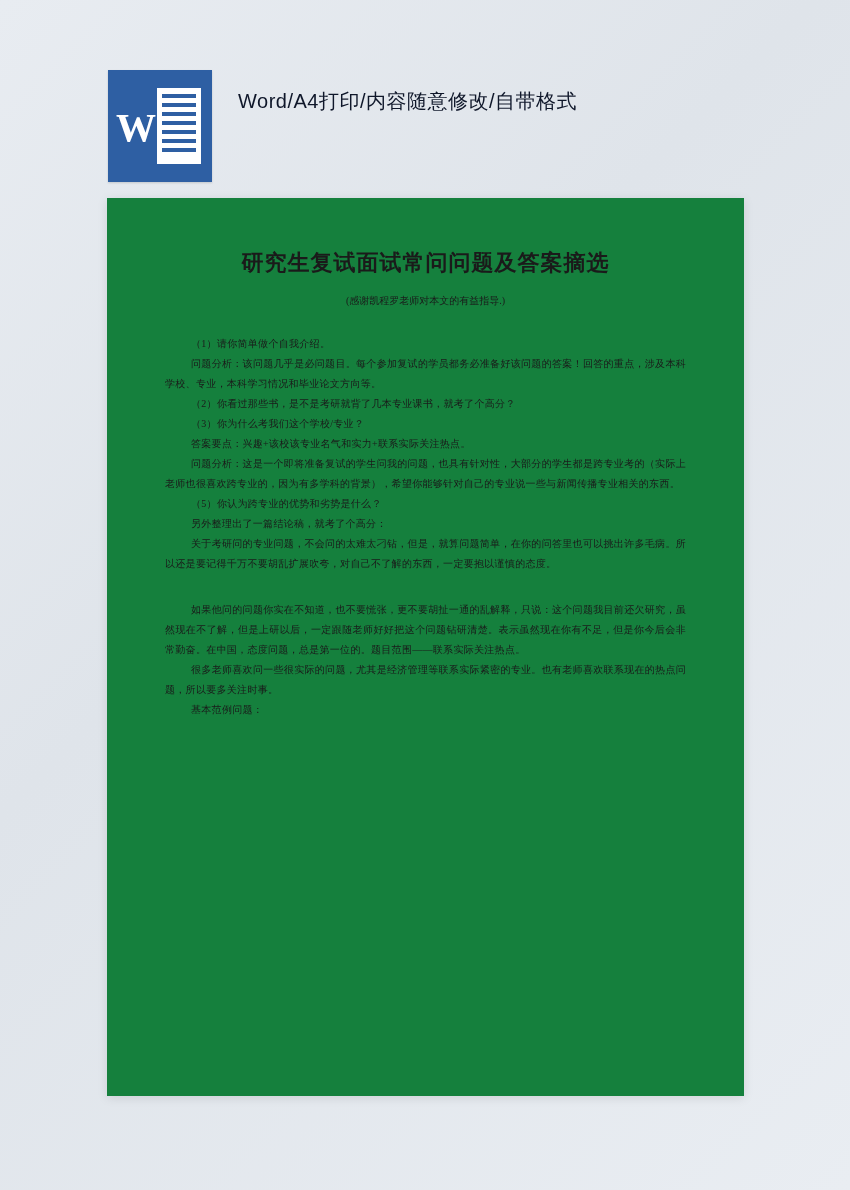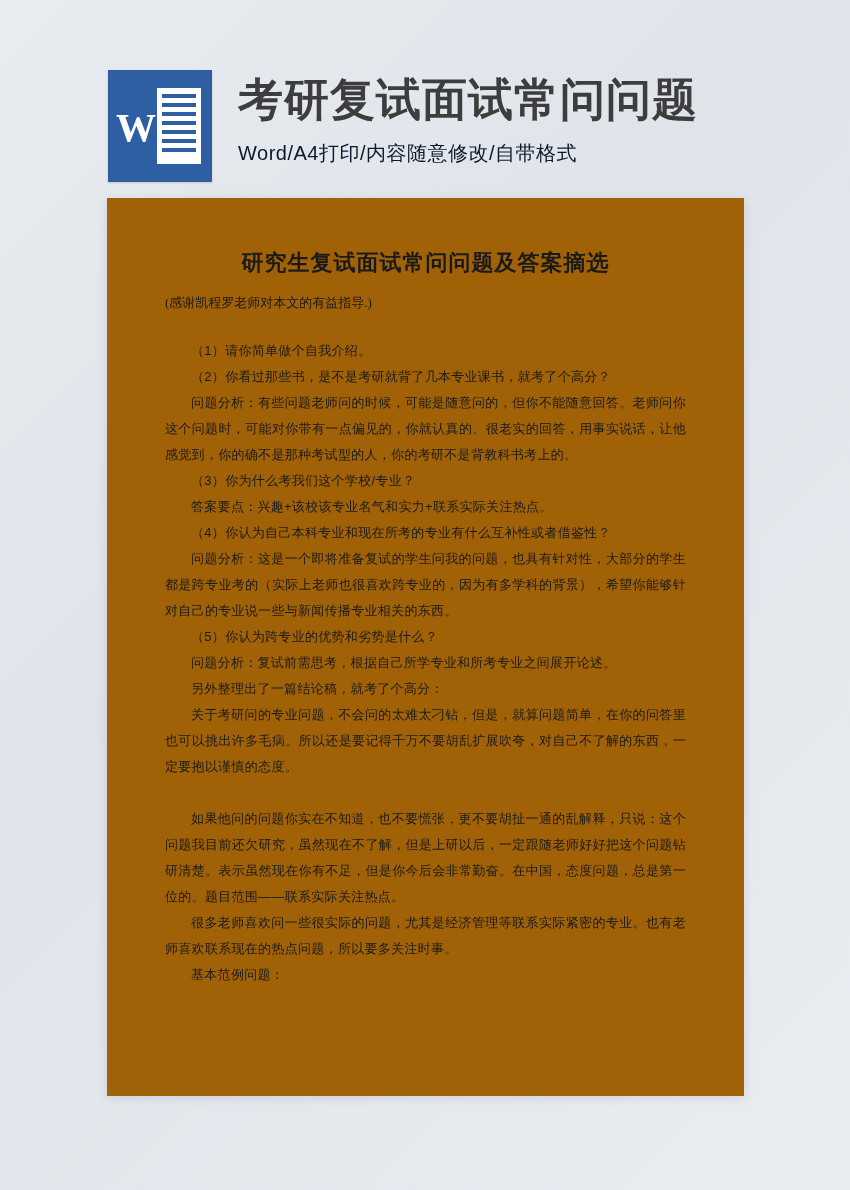--- a/index.html
+++ b/index.html
@@ -90,47 +90,47 @@
     white-space: nowrap;
   }
 
   
   .sheet {
     position: absolute;
     left: 107px;
     top: 198px;
     width: 637px;
     height: 898px;
-    background: #a16207;
+    background: #15803d;
     box-shadow: 0 2px 10px rgba(0,0,0,0.10);
     box-sizing: border-box;
     padding: 42px 58px 0 58px;
   }
   .doc-title {
     text-align: center;
     font-family: "Liberation Serif", serif;
     font-size: 22px;
     font-weight: bold;
     color: #1a1a1a;
     letter-spacing: 1px;
     margin-top: 8px;
   }
   .doc-note {
-    text-align: left;
+    text-align: center;
     font-family: "Liberation Serif", serif;
-    font-size: 13px;
+    font-size: 10px;
     color: #1a1a1a;
     margin-top: 16px;
   }
   .doc-body {
     margin-top: 26px;
   }
   .doc-body p {
-    font-family: Liberation Sans, sans-serif;
-    font-size: 13px;
+    font-family: Liberation Serif, serif;
+    font-size: 10px;
     line-height: 2.0;
     color: #1a1a1a;
     margin: 0;
     text-align: justify;
     text-indent: 26px;
     letter-spacing: 0.3px;
   }
   .doc-body p.gap {
     margin-top: 26px;
   }
@@ -147,38 +147,35 @@
         <i></i>
           <i></i>
           <i></i>
           <i></i>
           <i></i>
           <i></i>
           <i></i>
       </div>
     </div>
     <div class="header-text">
-      <div class="header-title">考研复试面试常问问题</div>
       <div class="header-sub">Word/A4打印/内容随意修改/自带格式</div>
     </div>
   </div>
 
   <div class="sheet">
     <div class="doc-title">研究生复试面试常问问题及答案摘选</div>
     <div class="doc-note">(感谢凯程罗老师对本文的有益指导.)</div>
     <div class="doc-body">
       <p>（1）请你简单做个自我介绍。</p>
+      <p>问题分析：该问题几乎是必问题目。每个参加复试的学员都务必准备好该问题的答案！回答的重点，涉及本科学校、专业，本科学习情况和毕业论文方向等。</p>
       <p>（2）你看过那些书，是不是考研就背了几本专业课书，就考了个高分？</p>
-      <p>问题分析：有些问题老师问的时候，可能是随意问的，但你不能随意回答。老师问你这个问题时，可能对你带有一点偏见的，你就认真的、很老实的回答，用事实说话，让他感觉到，你的确不是那种考试型的人，你的考研不是背教科书考上的。</p>
       <p>（3）你为什么考我们这个学校/专业？</p>
       <p>答案要点：兴趣+该校该专业名气和实力+联系实际关注热点。</p>
-      <p>（4）你认为自己本科专业和现在所考的专业有什么互补性或者借鉴性？</p>
       <p>问题分析：这是一个即将准备复试的学生问我的问题，也具有针对性，大部分的学生都是跨专业考的（实际上老师也很喜欢跨专业的，因为有多学科的背景），希望你能够针对自己的专业说一些与新闻传播专业相关的东西。</p>
       <p>（5）你认为跨专业的优势和劣势是什么？</p>
-      <p>问题分析：复试前需思考，根据自己所学专业和所考专业之间展开论述。</p>
       <p>另外整理出了一篇结论稿，就考了个高分：</p>
       <p>关于考研问的专业问题，不会问的太难太刁钻，但是，就算问题简单，在你的问答里也可以挑出许多毛病。所以还是要记得千万不要胡乱扩展吹夸，对自己不了解的东西，一定要抱以谨慎的态度。</p>
       <p class="gap">如果他问的问题你实在不知道，也不要慌张，更不要胡扯一通的乱解释，只说：这个问题我目前还欠研究，虽然现在不了解，但是上研以后，一定跟随老师好好把这个问题钻研清楚。表示虽然现在你有不足，但是你今后会非常勤奋。在中国，态度问题，总是第一位的。题目范围——联系实际关注热点。</p>
       <p>很多老师喜欢问一些很实际的问题，尤其是经济管理等联系实际紧密的专业。也有老师喜欢联系现在的热点问题，所以要多关注时事。</p>
       <p>基本范例问题：</p>
     </div>
   </div>
 
 </div>
 

